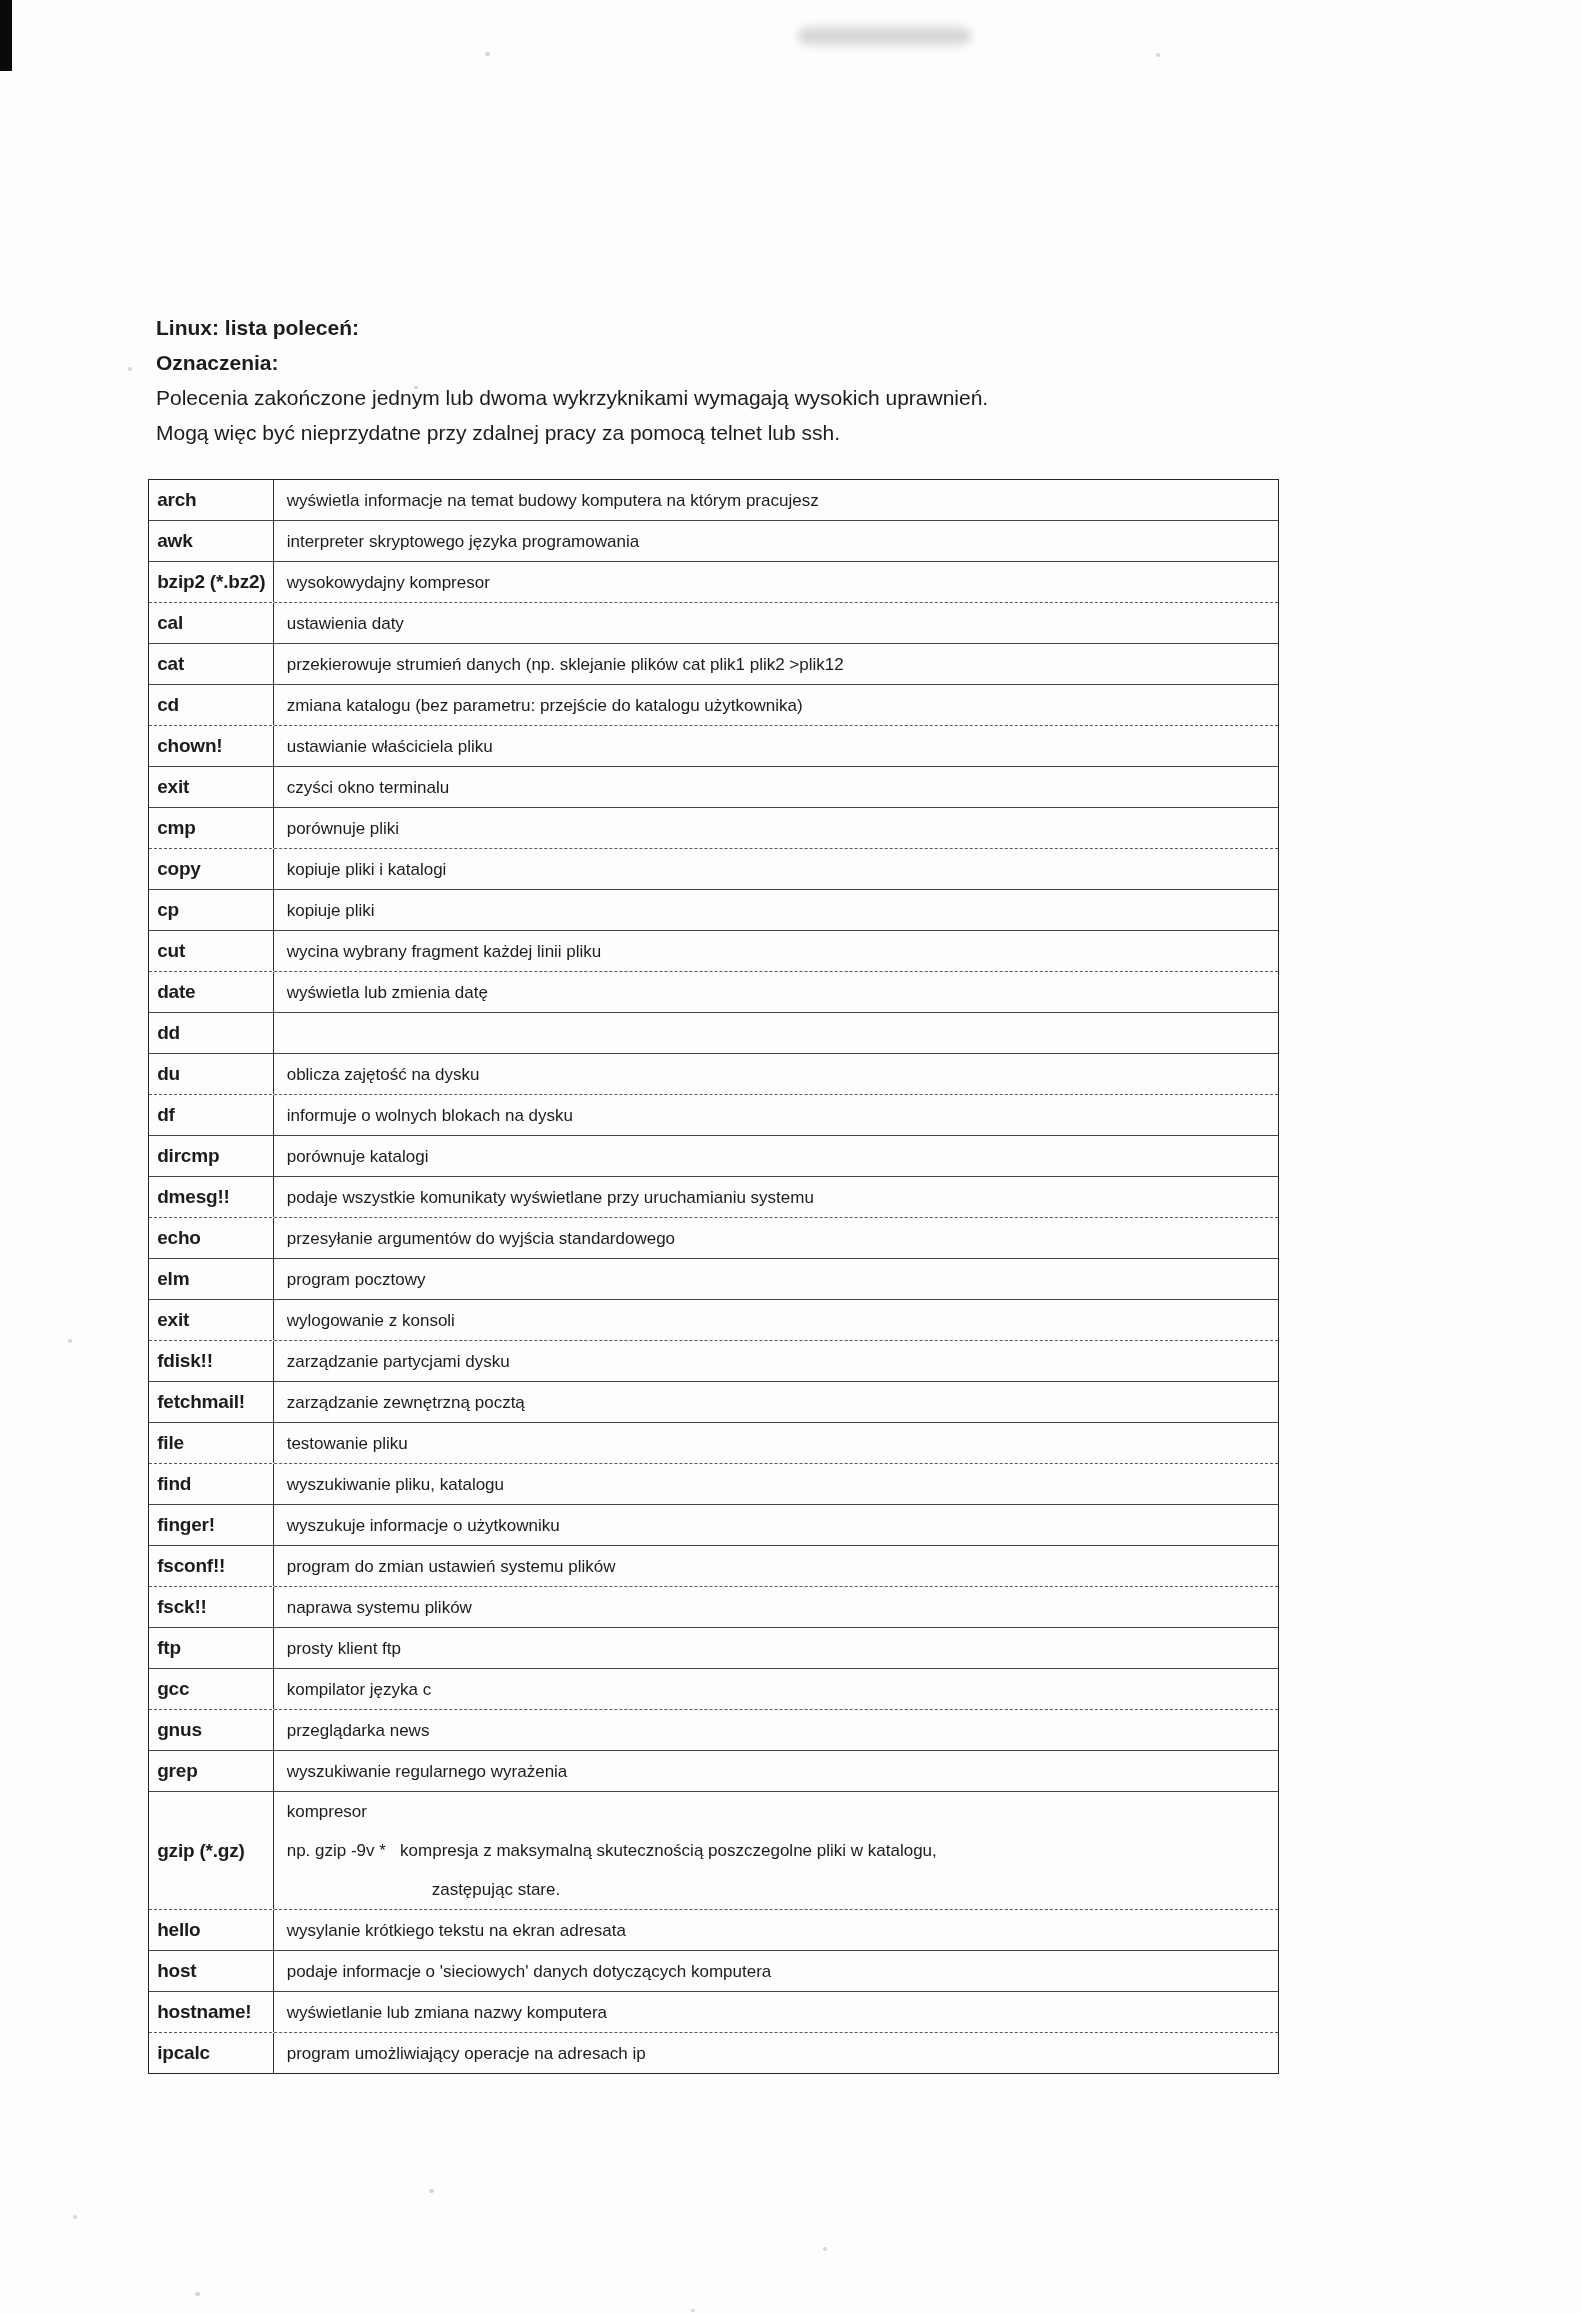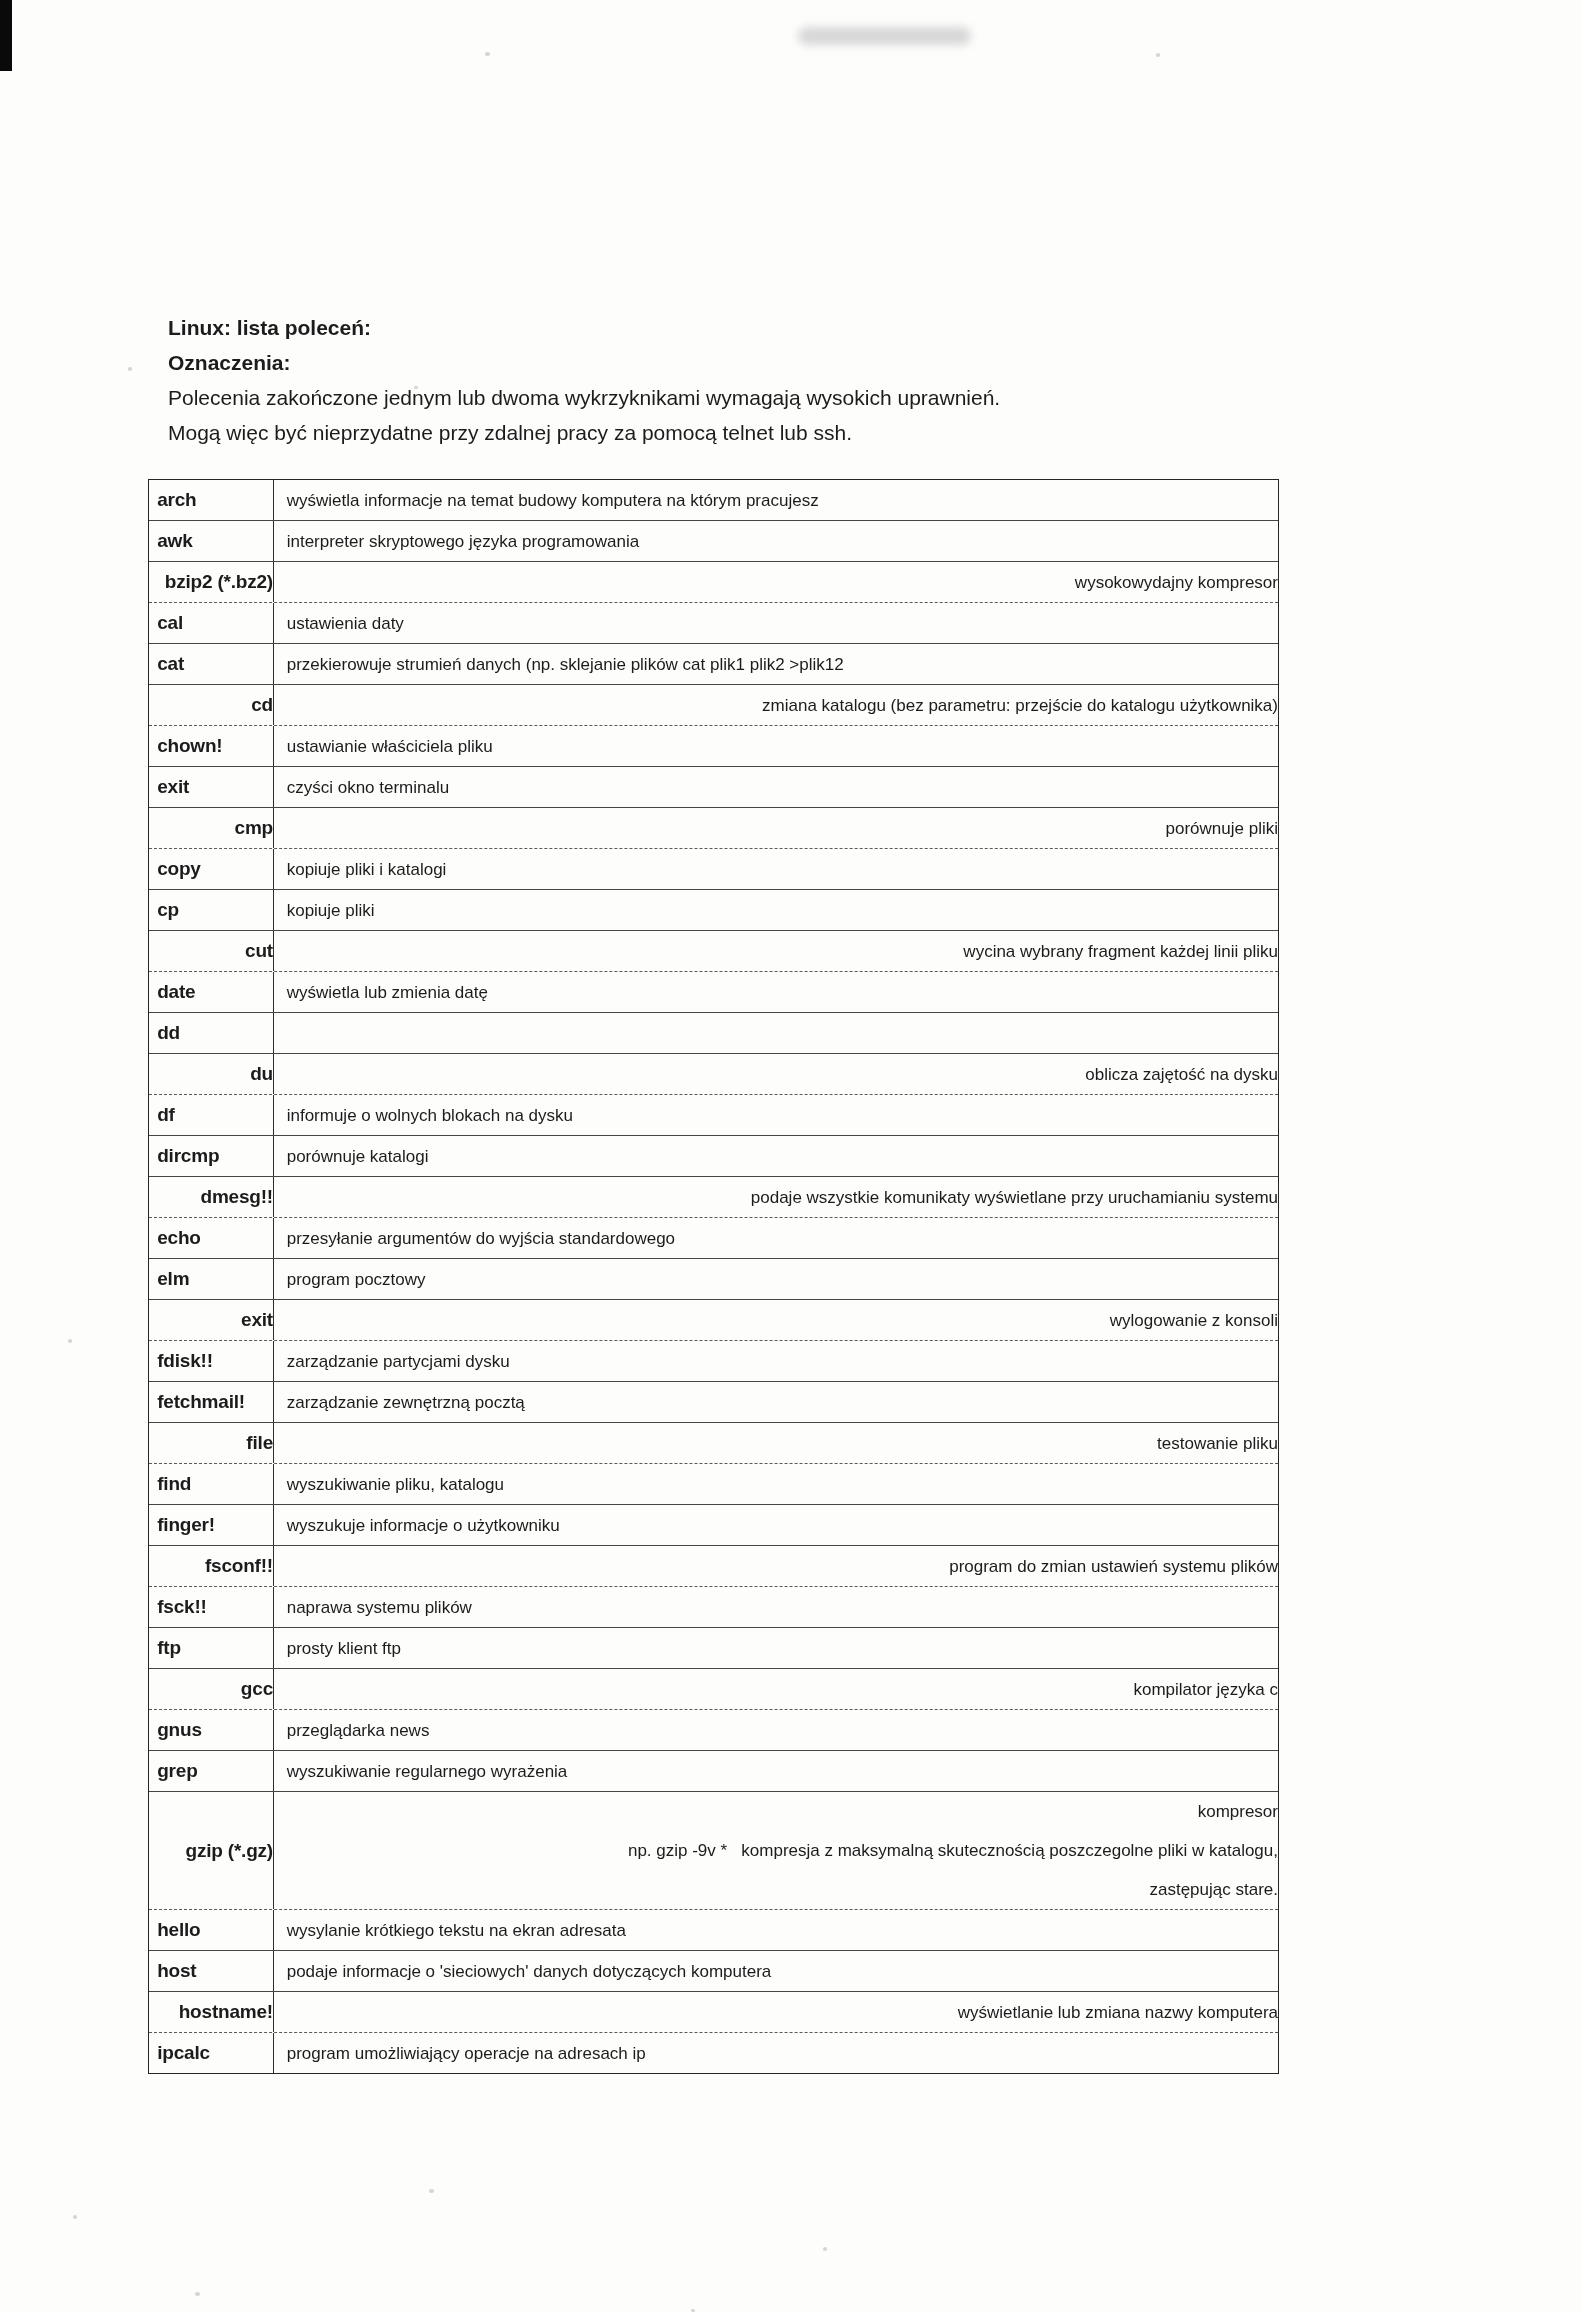--- a/index.html
+++ b/index.html
@@ -10,32 +10,32 @@
     overflow:hidden;
     font-family:"Liberation Sans", sans-serif;
     color:#1c1c1c;
   }
   
   .corner-mark{position:absolute;left:0;top:0;width:11.8px;height:71px;background:#0a0a0a;}
   .smudge{position:absolute;left:798px;top:27px;width:173px;height:18px;background:#d7d7d7;filter:blur(4.5px);border-radius:9px;}
   .speck{position:absolute;background:rgba(40,40,40,.18);border-radius:50%;}
 
   
-  .header{position:absolute;left:168px;top:310px;width:1273px;font-size:21px;line-height:35px;}
+  .header{position:absolute;left:156px;top:310px;width:1273px;font-size:21px;line-height:35px;}
   .header .bold{font-weight:bold;}
 
   
   .cmd-table{
     position:absolute;left:148px;top:479px;width:1131px;
     border:1.8px solid #252525;
     box-sizing:border-box;
     background:transparent;
   }
   .row{display:flex;border-bottom:0.9px solid #454545;}
-  .row:nth-child(3n){border-bottom-style:dashed;border-bottom-color:#5a5a5a;text-align:right;}
+  .row:nth-child(3n){border-bottom-style:dashed;border-bottom-color:#5a5a5a;}
   .row:last-child{border-bottom:none;}
   .cell{display:flex;flex-direction:column;justify-content:center;box-sizing:border-box;min-height:40px;}
   .cmd{
     width:125px;flex:0 0 125px;
     border-right:1.8px solid #2e2e2e;
     padding-left:8.2px;
     font-weight:bold;font-size:19px;letter-spacing:-0.2px;
     white-space:nowrap;
   }
   .desc{flex:1;padding-left:12.7px;font-size:17px;}

